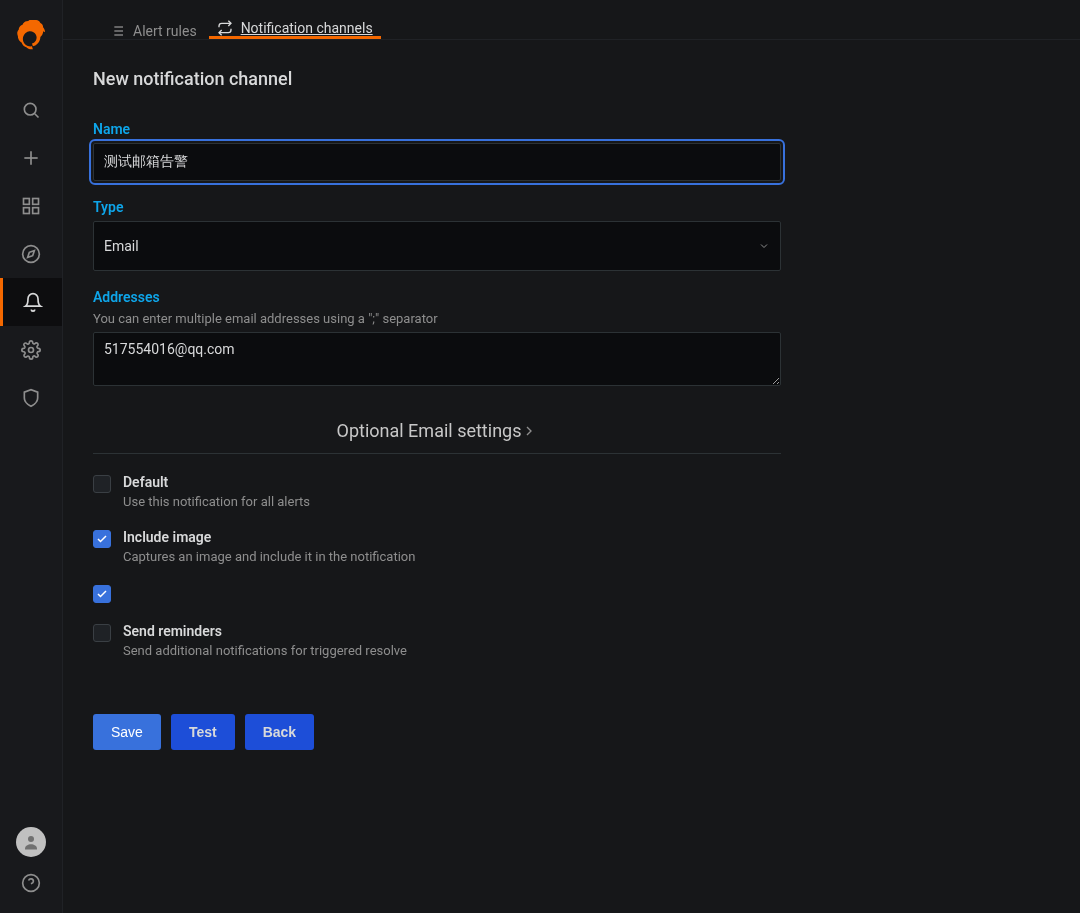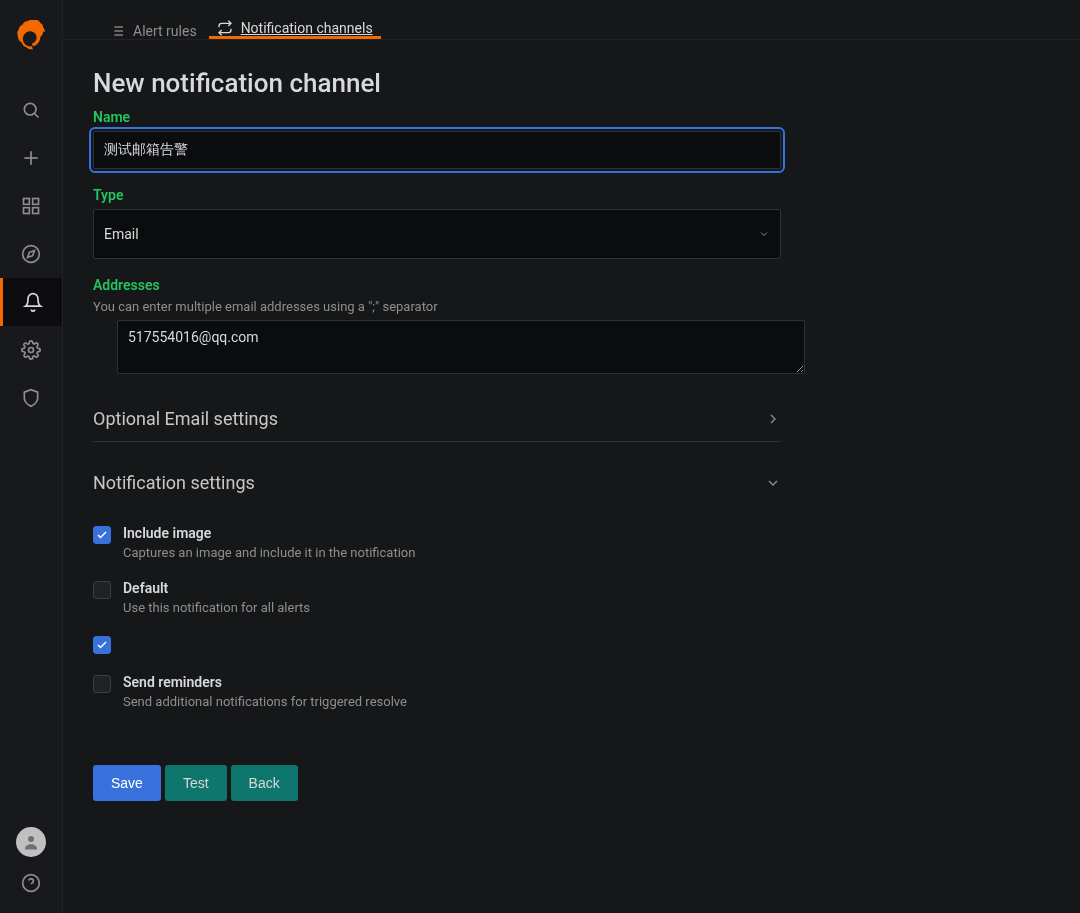--- a/index.html
+++ b/index.html
@@ -78,29 +78,29 @@
     .tab.active {
       color:#d8d9da;
       border-bottom: 3px solid #f46800;
       text-decoration: underline;
     }
     .page {
       padding: 28px 30px 30px 30px;
       max-width: 840px;
     }
     .page-title {
-      font-size: 26px;
+      font-size: 18px;
       font-weight: 500;
       color: #d8d9da;
-      margin-bottom: 11px;
+      margin-bottom: 32px;
     }
     .field-label {
       font-size: 14px;
       font-weight: 600;
-      color: #22c55e;
+      color: #0ea5e9;
       margin-bottom: 6px;
     }
     .field-sub {
       font-size: 13px;
       color: #8e8e8e;
       margin-bottom: 6px;
     }
     .text-input, .select-box, .textarea-box {
       width: 688px;
       background: #0b0c0e;
@@ -121,26 +121,25 @@
       height: 50px;
       padding: 15px 10px;
       display:flex;align-items:center;justify-content:space-between;
       cursor:pointer;
     }
     .textarea-box {
       min-height: 54px;
       padding: 8px 10px;
       resize: vertical;
       font-family: inherit;
-      margin-left: 24px;
     }
     .field-block { margin-bottom: 18px; }
     .section-hdr {
       width: 688px;
-      display:flex;align-items:center;justify-content:space-between;
+      display:flex;align-items:center;justify-content:center;
       font-size: 18px;
       font-weight: 400;
       color: #c7c7c7;
       padding: 12px 0;
       border-bottom: 1px solid #2c3235;
       margin-top: 18px;
       cursor:pointer;
     }
     .checkbox-row {
       display:flex;align-items:flex-start;gap:12px;
@@ -155,27 +154,27 @@
       cursor:pointer;
       margin-top:1px;
     }
     .cb.checked {
       background:#3871dc;border-color:#3871dc;
     }
     .cb.checked .check-mark{display:block;}
     .check-mark{display:none;}
     .cb-texts .cb-label{font-size:14px;font-weight:600;color:#d8d9da;}
     .cb-texts .cb-desc{font-size:13px;color:#8e8e8e;margin-top:4px;}
-    .buttons { display:flex;gap:4px;margin-top:56px;}
+    .buttons { display:flex;gap:10px;margin-top:56px;}
     .btn {
       height:36px;padding:0 18px;border:none;border-radius:3px;
       font-size:14px;font-weight:500;cursor:pointer;
     }
     .btn-primary{background:#3871dc;color:#fff;}
-    .btn-secondary{background:#0f766e;color:#d8d9da;}
+    .btn-secondary{background:#1d4ed8;color:#d8d9da;font-weight:bold;}
     svg{display:block;}
   </style>
 </head>
 <body>
 
 <div class="layout">
   <div class="sidebar">
     <div class="sidebar-logo">
       <svg width="30" height="32" viewBox="0 0 32 34">
           <path fill="#f46800" d="M31 13c0-3-2-5-2-5 0-4-3-5-3-5-2-4-6-3-6-3-4-2-7 1-7 1-5 0-6 4-6 4-4 1-4 5-4 5-3 3-1 7-1 7 0 5 4 7 4 7 1 4 5 5 5 5 3 3 7 2 7 2l-1-3c-5 1-8-3-8-3-3-4-1-8-1-8 2-5 7-5 7-5 6 0 7 6 7 6 0 6-5 7-5 7l1 3c8-2 8-10 8-10 3-2 3-6 3-6z"></path>
@@ -289,50 +288,44 @@
         <textarea class="textarea-box" style="">517554016@qq.com</textarea>
       </div>
 
       <div class="section-hdr">
         <span>Optional Email settings</span>
         <svg width="16" height="16" viewBox="0 0 24 24" fill="none" stroke="#8e8e8e" stroke-width="2">
             <polyline points="9 18 15 12 9 6"></polyline>
           </svg>
       </div>
 
-      <div class="section-hdr" style="border-bottom:none">
-        <span>Notification settings</span>
-        <svg width="16" height="16" viewBox="0 0 24 24" fill="none" stroke="#8e8e8e" stroke-width="2">
-            <polyline points="6 9 12 15 18 9"></polyline>
-          </svg>
+
+      <div class="checkbox-row">
+        <div class="cb">
+          
+        </div>
+        <div class="cb-texts">
+          <div class="cb-label">Default</div>
+          <div class="cb-desc">Use this notification for all alerts</div>
+        </div>
       </div>
 
       <div class="checkbox-row">
         <div class="cb checked">
           <svg class="check-mark" width="12" height="12" viewBox="0 0 24 24" fill="none" stroke="#fff" stroke-width="3">
               <polyline points="20 6 9 17 4 12"></polyline>
             </svg>
         </div>
         <div class="cb-texts">
           <div class="cb-label">Include image</div>
           <div class="cb-desc">Captures an image and include it in the notification</div>
         </div>
       </div>
 
       <div class="checkbox-row">
-        <div class="cb">
-          
-        </div>
-        <div class="cb-texts">
-          <div class="cb-label">Default</div>
-          <div class="cb-desc">Use this notification for all alerts</div>
-        </div>
-      </div>
-
-      <div class="checkbox-row">
         <div class="cb checked">
           <svg class="check-mark" width="12" height="12" viewBox="0 0 24 24" fill="none" stroke="#fff" stroke-width="3">
               <polyline points="20 6 9 17 4 12"></polyline>
             </svg>
         </div>
         <div class="cb-texts">
         </div>
       </div>
 
       <div class="checkbox-row">

